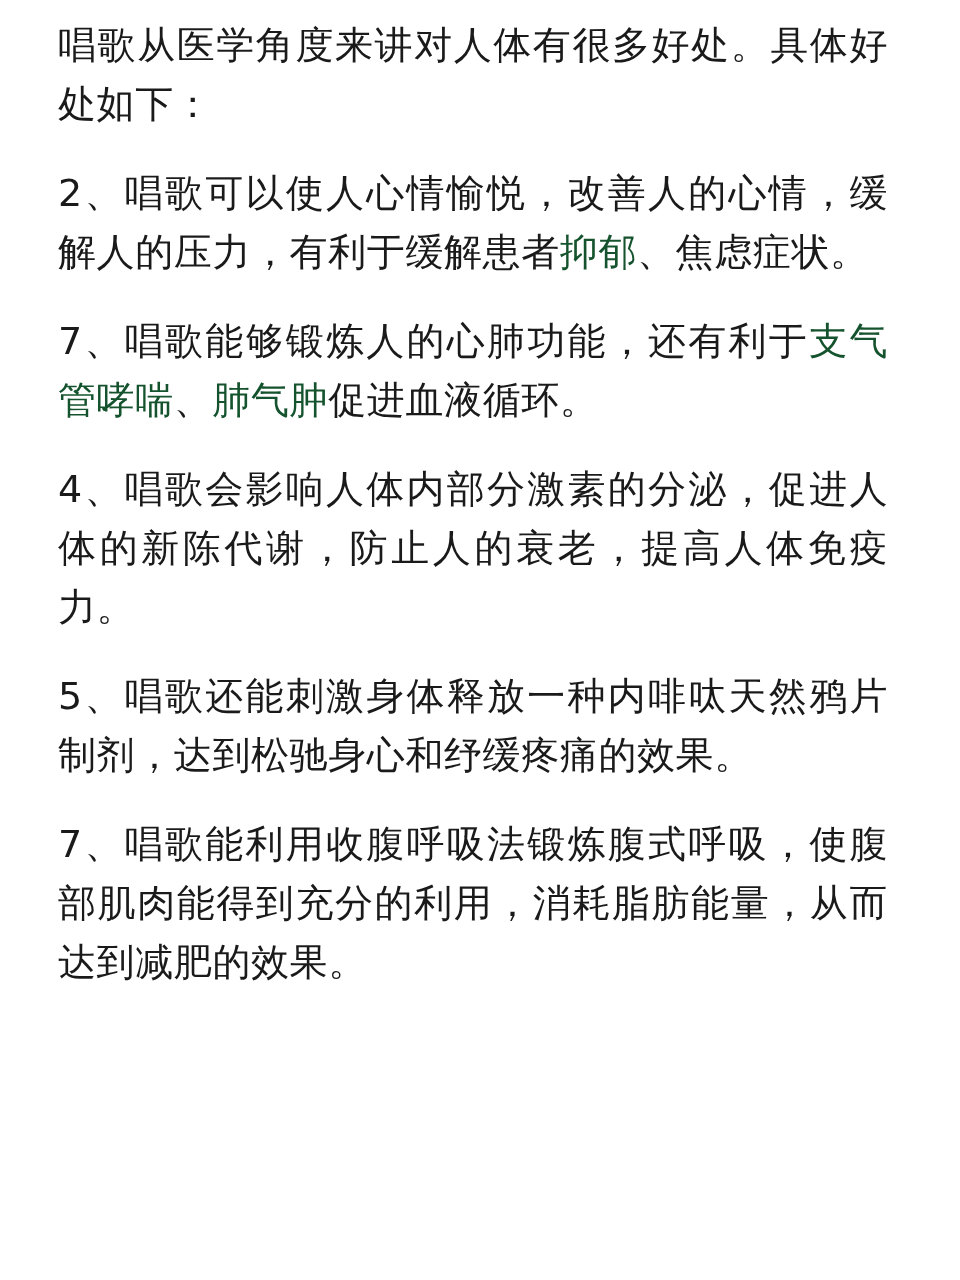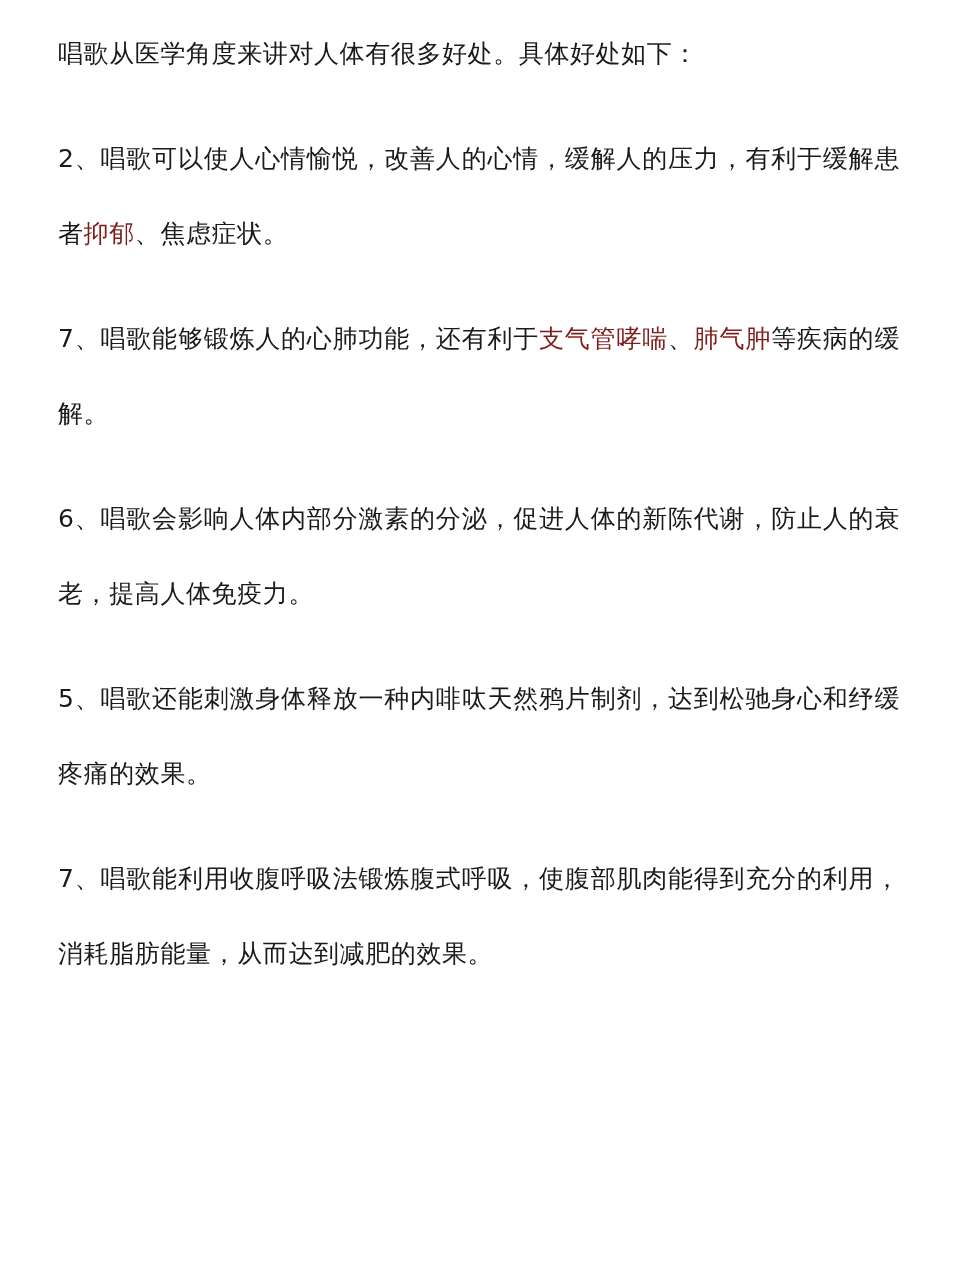--- a/index.html
+++ b/index.html
@@ -14,42 +14,42 @@
       font-family: "DejaVu Sans", "Liberation Sans", sans-serif;
       color: #1a1a1a;
     }
     .content {
       position: absolute;
       left: 58px;
       top: 16px;
       width: 846px;
     }
     .para {
-      margin: 0 4px 30px 0;
-      font-size: 25px;
-      line-height: 75px;
+      margin: 0 16px 30px 0;
+      font-size: 38px;
+      line-height: 59px;
       letter-spacing: 0.6px;
       text-align: justify;
       word-break: break-all;
     }
     .link {
-      color: #7f1d1d;
+      color: #14532d;
       cursor: pointer;
       text-decoration: none;
     }
   </style>
 </head>
 <body>
 
 <div class="content">
   <p class="para">唱歌从医学角度来讲对人体有很多好处。具体好处如下：</p>
 
 
   <p class="para"><span>2、唱歌可以使人心情愉悦，改善人的心情，缓解人的压力，有利于缓解患者</span><a class="link">抑郁</a><span>、焦虑症状。</span></p>
 
-  <p class="para"><span>7、唱歌能够锻炼人的心肺功能，还有利于</span><a class="link">支气管哮喘</a><span>、</span><a class="link">肺气肿</a><span>等疾病的缓解。</span></p>
+  <p class="para"><span>7、唱歌能够锻炼人的心肺功能，还有利于</span><a class="link">支气管哮喘</a><span>、</span><a class="link">肺气肿</a><span>促进血液循环。</span></p>
 
-  <p class="para">6、唱歌会影响人体内部分激素的分泌，促进人体的新陈代谢，防止人的衰老，提高人体免疫力。</p>
+  <p class="para">4、唱歌会影响人体内部分激素的分泌，促进人体的新陈代谢，防止人的衰老，提高人体免疫力。</p>
 
   <p class="para">5、唱歌还能刺激身体释放一种内啡呔天然鸦片制剂，达到松驰身心和纾缓疼痛的效果。</p>
 
   <p class="para">7、唱歌能利用收腹呼吸法锻炼腹式呼吸，使腹部肌肉能得到充分的利用，消耗脂肪能量，从而达到减肥的效果。</p>
 </div>
 
 </body></html>

